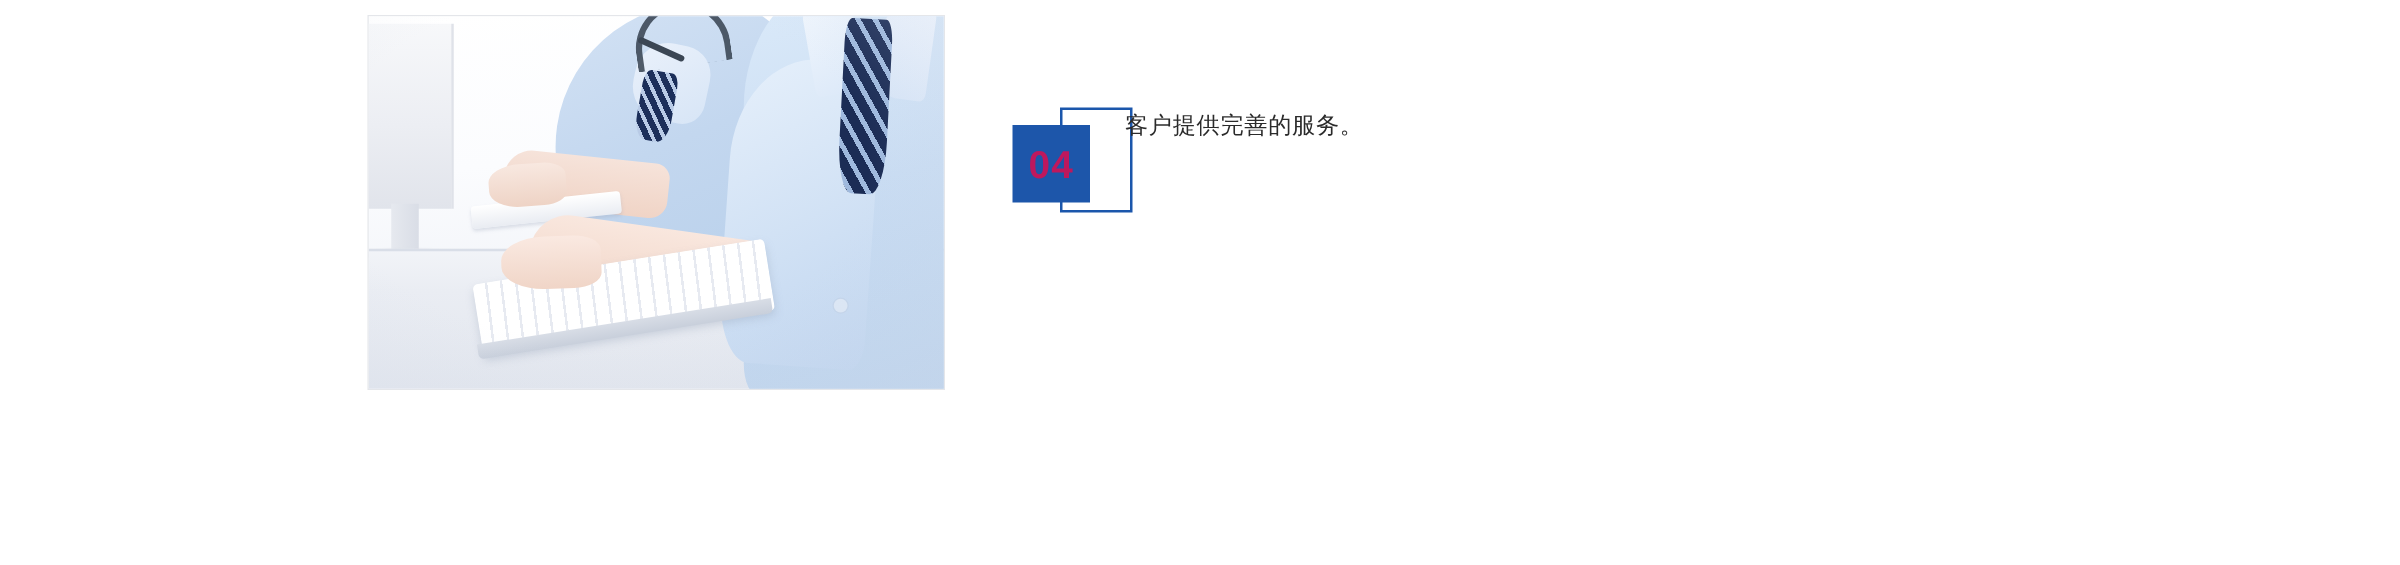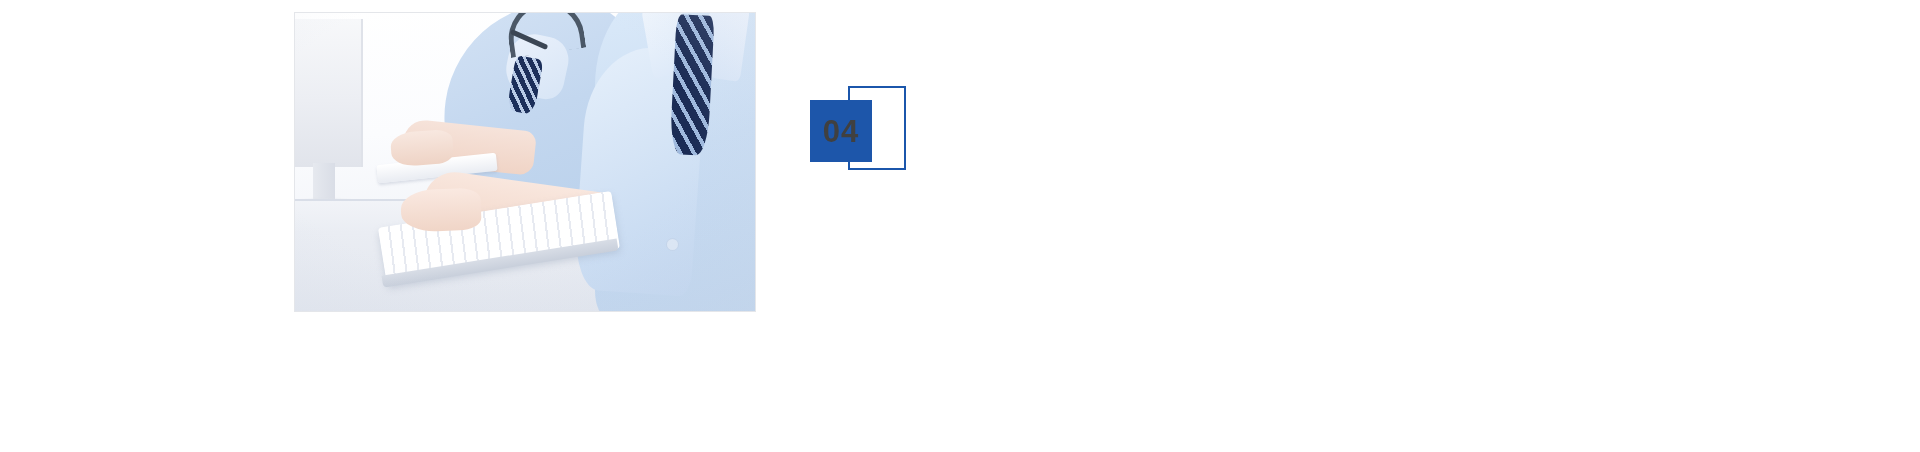--- a/index.html
+++ b/index.html
@@ -326,21 +326,21 @@
   }
   .badge-number {
     position: absolute;
     left: 0;
     top: 14px;
     width: 62px;
     height: 62px;
     display: flex;
     align-items: center;
     justify-content: center;
-    color: #404040;
+    color: #be185d;
     font-size: 31px;
     font-weight: 700;
     letter-spacing: 1px;
     line-height: 1;
   }
 
   .text-col {
     position: absolute;
     left: 90px;
     top: 0;
@@ -409,17 +409,18 @@
 
     <div class="badge-group">
       <div class="badge-outline"></div>
       <div class="badge-square"></div>
       <div class="badge-number">04</div>
     </div>
 
     <div class="text-col">
 
       <div class="desc">
+        <span class="desc-line">客户提供完善的服务。</span>
       </div>
     </div>
 
   </div>
 </div>
 
 </body></html>

